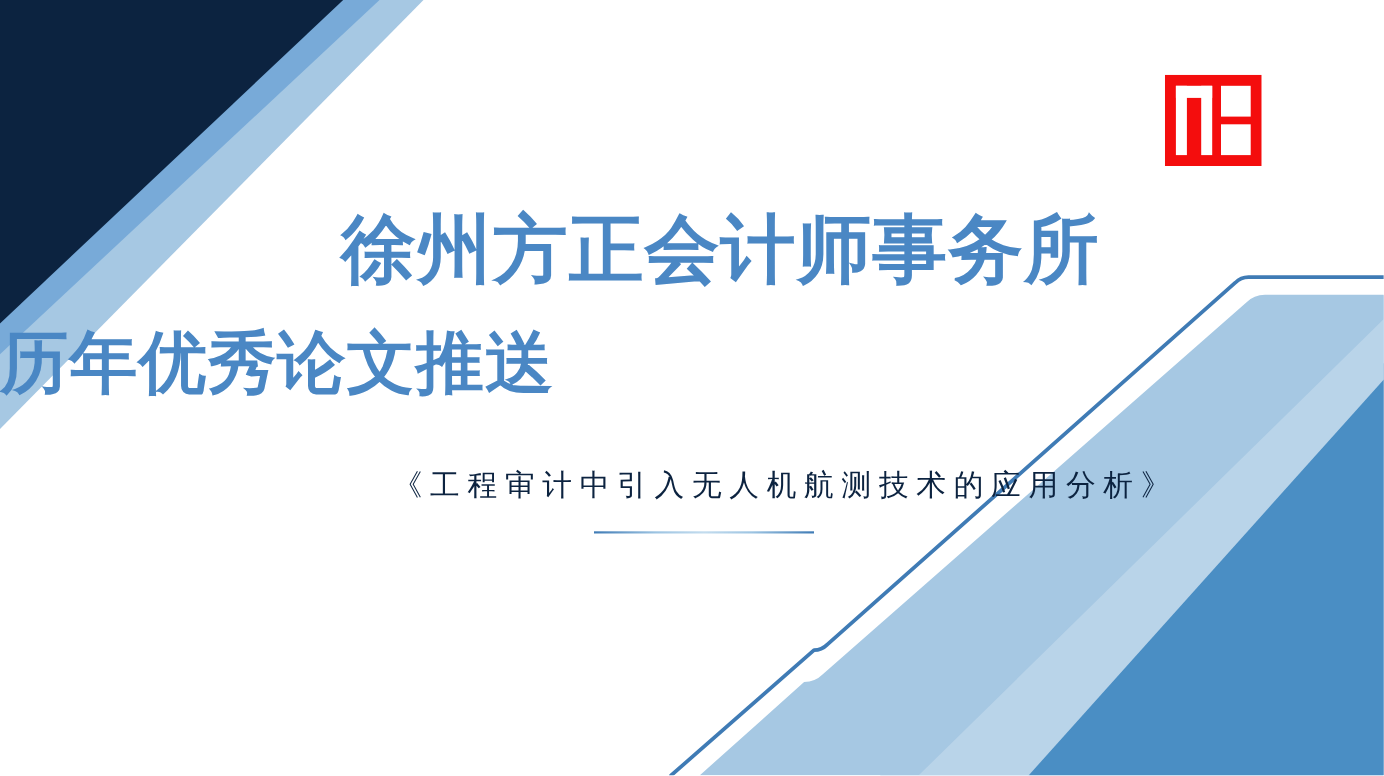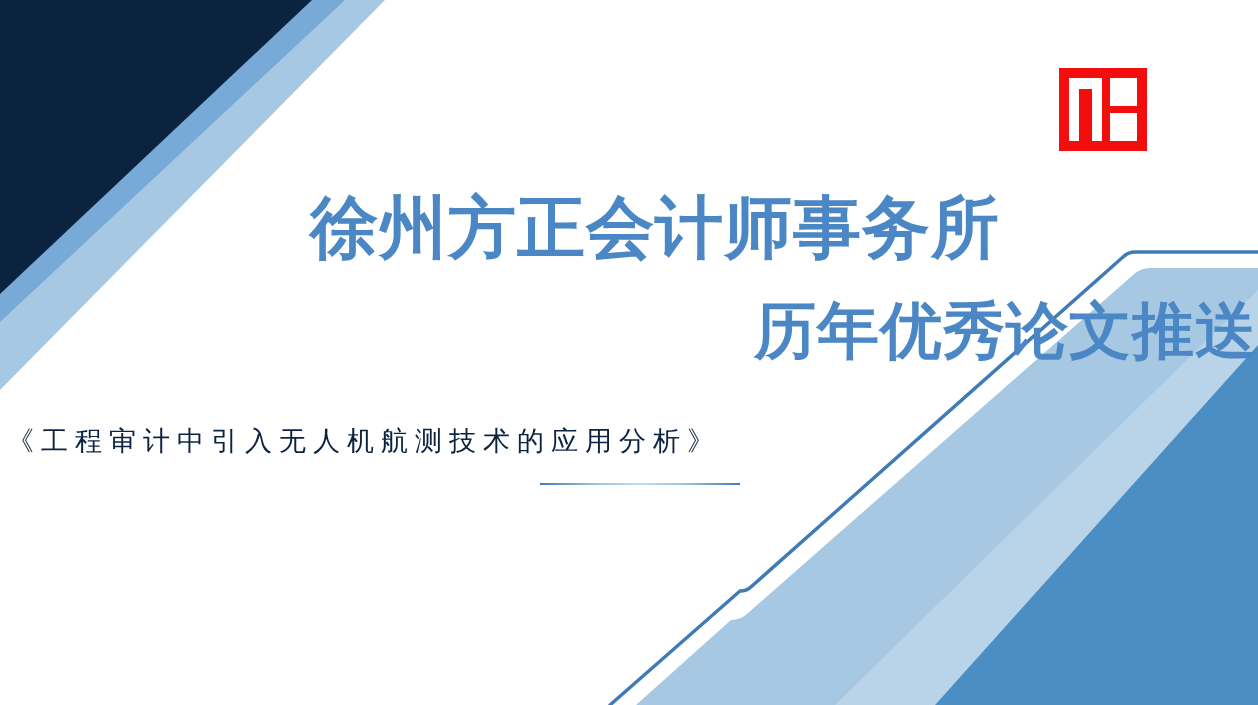--- a/index.html
+++ b/index.html
@@ -51,35 +51,35 @@
     line-height: 1.1;
     white-space: nowrap;
     padding-left: 26px;
   }
 
   #title-line-2 {
     position: absolute;
     top: 297px;
     left: 0;
     width: 1258px;
-    text-align: right;
+    text-align: left;
     font-size: 62px;
     font-weight: bold;
     color: #4a87c4;
     letter-spacing: 1px;
     line-height: 1.1;
     white-space: nowrap;
   }
 
   #subtitle {
     position: absolute;
     top: 424px;
     left: 0;
     width: 1071px;
-    text-align: left;
+    text-align: right;
     font-size: 27px;
     color: #0c2340;
     letter-spacing: 7px;
     text-indent: 7px;
     line-height: 1.3;
     white-space: nowrap;
   }
 
   #divider {
     position: absolute;

